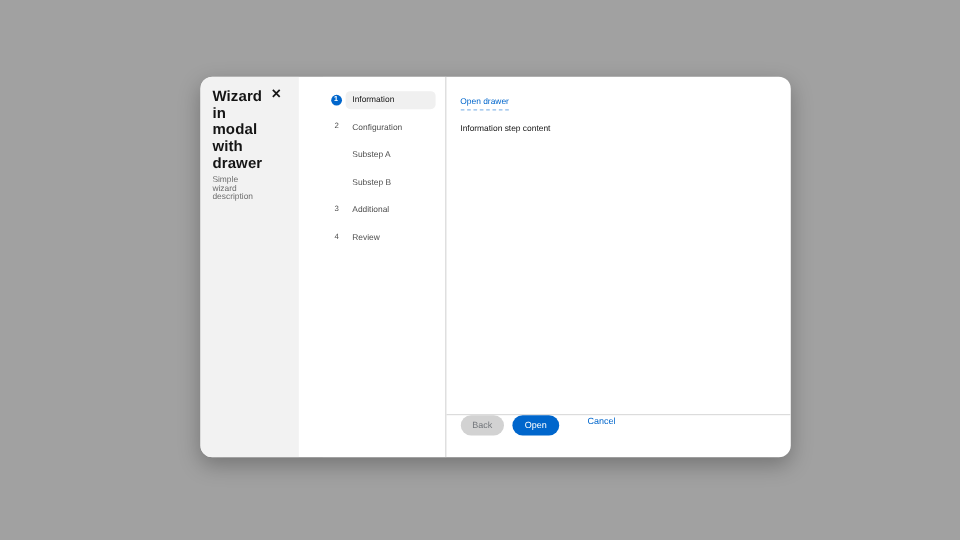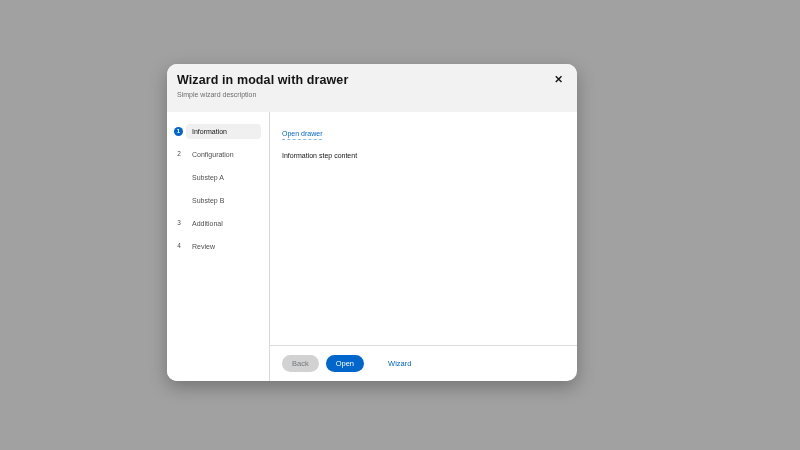--- a/index.html
+++ b/index.html
@@ -14,28 +14,29 @@
   .backdrop {
     position: relative;
     width: 800px;
     height: 450px;
     background: #a1a1a1;
   }
   .modal {
     position: absolute;
     left: 167px;
     top: 64px;
-    width: 410px;
+    width: 492px;
     height: 317px;
     background: #ffffff;
     border-radius: 10px;
     overflow: hidden;
     box-shadow: 0 6px 18px rgba(0,0,0,0.28);
     display: flex;
-    flex-direction: column;
+    flex-direction: row;
+    gap: 20px;
   }
   
   .modal-header {
     position: relative;
     flex: 0 0 48px;
     background: #f2f2f2;
     padding: 9px 30px 0 10px;
     box-sizing: border-box;
   }
   .modal-title {
@@ -150,21 +151,21 @@
     margin: 12px 0 0 0;
     font-size: 7px;
     color: #151515;
   }
   
   .wizard-footer {
     flex: 0 0 36px;
     box-sizing: border-box;
     border-top: 1px solid #dcdcdc;
     display: flex;
-    align-items: center;
+    align-items: flex-start;
     padding: 0 12px;
   }
   .btn {
     height: 17px;
     border: none;
     border-radius: 999px;
     padding: 0 10px;
     font-family: inherit;
     font-size: 7.5px;
     line-height: 17px;
@@ -235,19 +236,19 @@
       </nav>
 
       <div class="wizard-main">
         <div class="wizard-content">
           <button class="link-btn">Open drawer</button>
           <p class="content-text">Information step content</p>
         </div>
         <div class="wizard-footer">
           <button class="btn btn-back" disabled="">Back</button>
           <button class="btn btn-next">Open</button>
-          <button class="btn-cancel">Wizard</button>
+          <button class="btn-cancel">Cancel</button>
         </div>
       </div>
 
     </div>
   </div>
 </div>
 
 </body></html>

